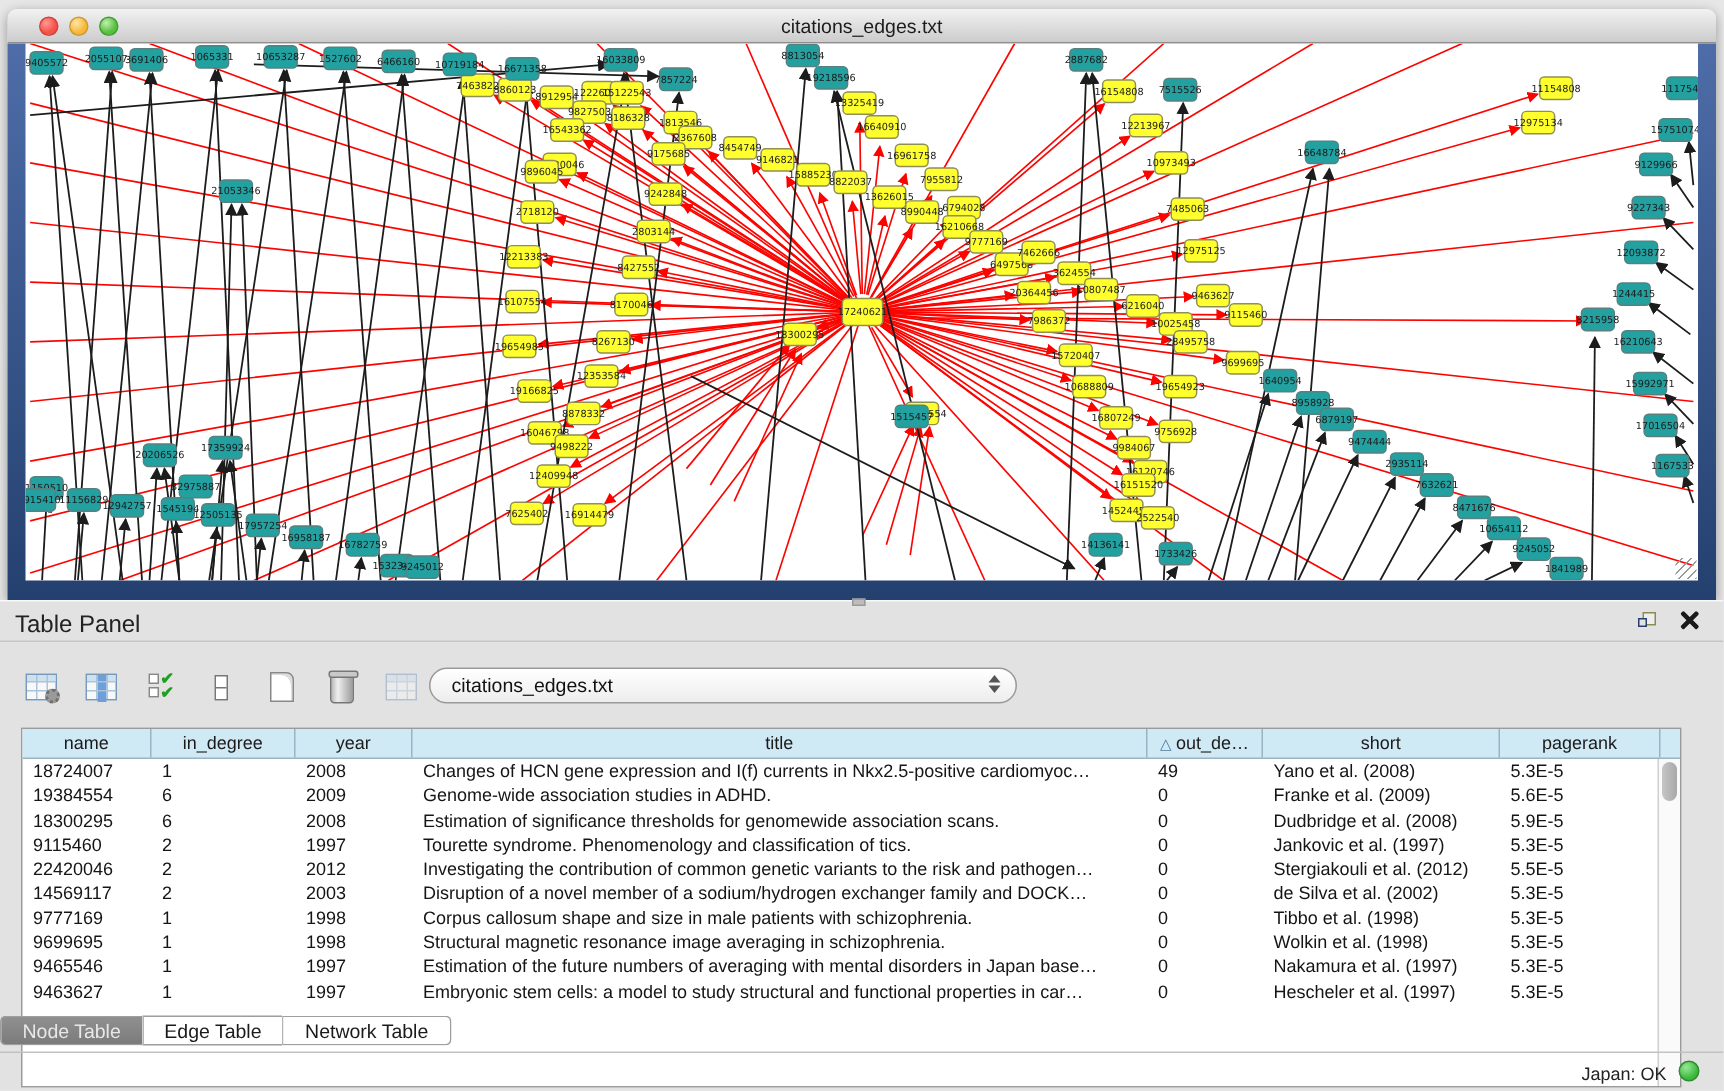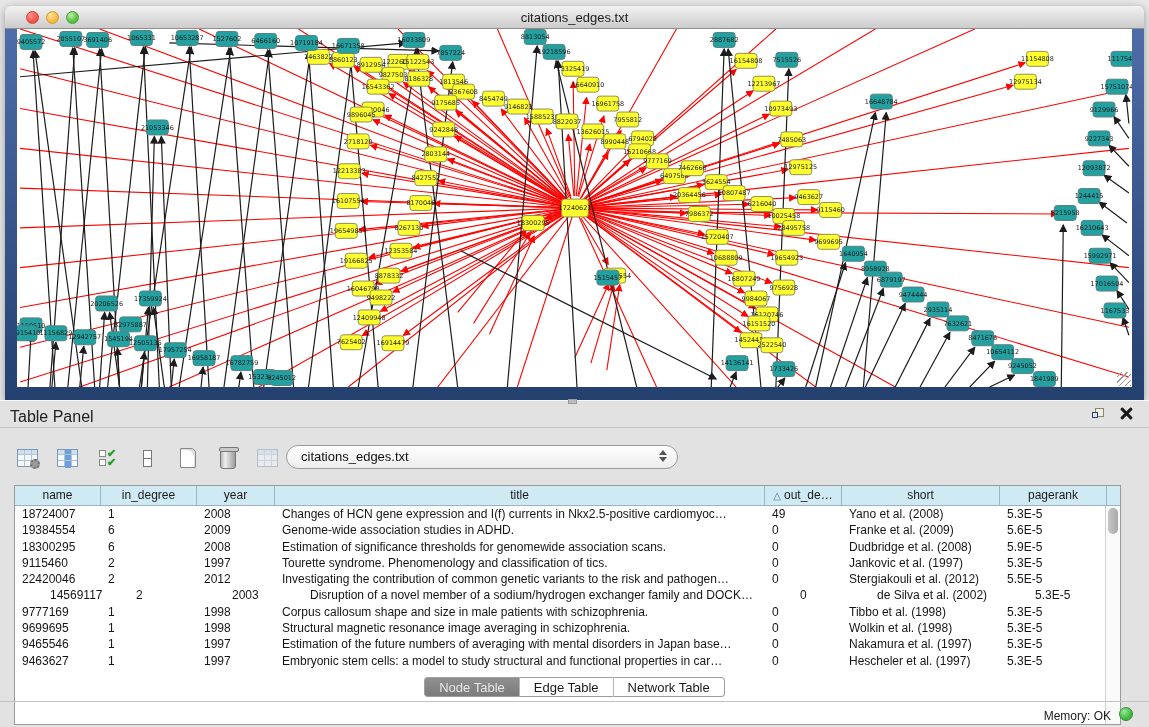--- a/index.html
+++ b/index.html
@@ -83,21 +83,21 @@
   .sort-tri { color:#4d7f9e; font-size:10px; margin-right:3px; }
   .tbody .tr { display:grid; height:16.3px; }
   .tbody .td { font-size:12px; color:#151515; line-height:16px; padding-left:7px;
     white-space:nowrap; overflow:hidden; }
   .vscroll { position:absolute; right:0; top:20px; bottom:0; width:15px;
     background:#fafafa; border-left:1px solid #d0d0d0; }
   .vthumb { position:absolute; left:2px; top:2px; width:10px; height:26px;
     background:linear-gradient(90deg,#c6c6c6,#a8a8a8); border-radius:5px; }
 
   .tabsbar { position:absolute; left:0; top:276px; width:100%; height:21px;
-    display:flex; justify-content:center; }
+    display:flex; justify-content:flex-start; }
   .seg { height:20px; font-size:13px; line-height:19px; padding:0 14px; background:#fff;
     border-top:1px solid #9e9e9e; border-bottom:1px solid #9e9e9e; color:#1a1a1a; }
   .seg.first { border-left:1px solid #9e9e9e; border-radius:4px 0 0 4px; }
   .seg.last { border-right:1px solid #9e9e9e; border-radius:0 4px 4px 0; }
   .seg.sel { background:linear-gradient(#909090,#7b7b7b); color:#e8e8e8; }
   .seg + .seg { border-left:1px solid #b5b5b5; }
 
   .statusbar { position:absolute; left:0; top:300px; width:100%; height:27px;
     border-top:1px solid #c2c2c2; }
   .memory { position:absolute; right:38px; top:7px; font-size:12px; color:#222; }
@@ -691,21 +691,21 @@
           </div>
           <div class="tr" style="grid-template-columns: 86px 96px 78px 490px 77px 158px 107px;">
             <div class="td">22420046</div>
             <div class="td">2</div>
             <div class="td">2012</div>
             <div class="td">Investigating the contribution of common genetic variants to the risk and pathogen…</div>
             <div class="td">0</div>
             <div class="td">Stergiakouli et al. (2012)</div>
             <div class="td">5.5E-5</div>
           </div>
-          <div class="tr" style="grid-template-columns: 86px 96px 78px 490px 77px 158px 107px; margin-left: 28px;">
+          <div class="tr" style="grid-template-columns: 86px 96px 78px 490px 77px 158px 107px;">
             <div class="td">14569117</div>
             <div class="td">2</div>
             <div class="td">2003</div>
             <div class="td">Disruption of a novel member of a sodium/hydrogen exchanger family and DOCK…</div>
             <div class="td">0</div>
             <div class="td">de Silva et al. (2002)</div>
             <div class="td">5.3E-5</div>
           </div>
           <div class="tr" style="grid-template-columns: 86px 96px 78px 490px 77px 158px 107px;">
             <div class="td">9777169</div>
@@ -749,17 +749,17 @@
       </div>
     </div>
 
     <div class="tabsbar" id="tabs">
         <div class="seg first sel">Node Table</div>
         <div class="seg">Edge Table</div>
         <div class="seg last">Network Table</div>
       </div>
 
     <div class="statusbar">
-      <span class="memory">Memory: OK</span>
+      <span class="memory">Japan: OK</span>
       <span class="memdot"></span>
     </div>
   </div>
 </div>
 
 </body></html>

